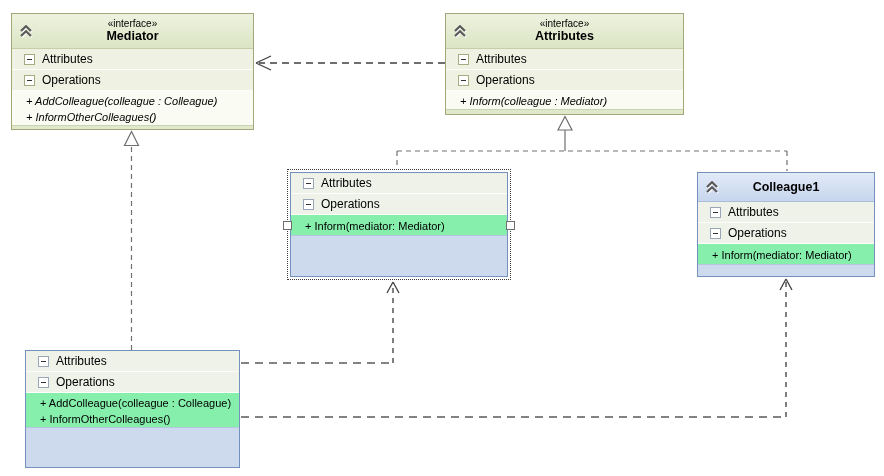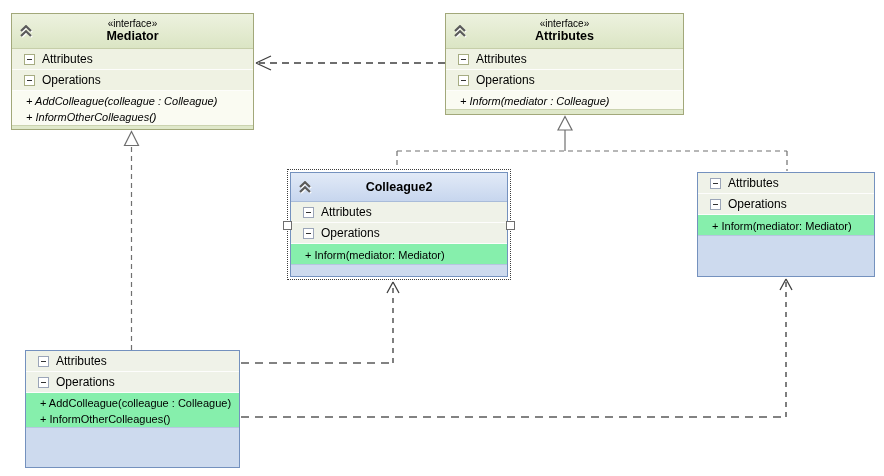--- a/index.html
+++ b/index.html
@@ -102,53 +102,53 @@
     </div>
     <div class="row">
       <span class="expander"></span>
       <span class="rlabel">Attributes</span>
     </div>
     <div class="row">
       <span class="expander"></span>
       <span class="rlabel">Operations</span>
     </div>
     <div class="ops italic">
-      <div class="op">+ Inform(mediator : Colleague)</div>
+      <div class="op">+ Inform(colleague : Mediator)</div>
     </div>
     <div class="strip"></div>
   </div>
 
   <div class="umlbox blue" style="left:290px;top:172px;width:218px;height:105px">
     <div class="sel-outline"></div>
     <div class="handle handle-left"></div>
     <div class="handle handle-right"></div>
+    <div class="row">
+      <span class="expander"></span>
+      <span class="rlabel">Attributes</span>
+    </div>
+    <div class="row">
+      <span class="expander"></span>
+      <span class="rlabel">Operations</span>
+    </div>
+    <div class="ops">
+      <div class="op">+ Inform(mediator: Mediator)</div>
+    </div>
+    <div class="strip"></div>
+  </div>
+
+  <div class="umlbox blue" style="left:697px;top:172px;width:178px;height:105px">
     <div class="hdr hdr-1line" style="height:29px">
       <span class="chev">
         <svg width="14" height="12" viewBox="0 0 14 12">
             <path d="M2 6 L7 1.2 L12 6" fill="none" stroke="#5a5a5a" stroke-width="2.2"></path>
             <path d="M2 11 L7 6.2 L12 11" fill="none" stroke="#5a5a5a" stroke-width="2.2"></path>
           </svg>
       </span>
-      <div class="bname">Colleague2</div>
-    </div>
-    <div class="row">
-      <span class="expander"></span>
-      <span class="rlabel">Attributes</span>
-    </div>
-    <div class="row">
-      <span class="expander"></span>
-      <span class="rlabel">Operations</span>
-    </div>
-    <div class="ops">
-      <div class="op">+ Inform(mediator: Mediator)</div>
-    </div>
-    <div class="strip"></div>
-  </div>
-
-  <div class="umlbox blue" style="left:697px;top:172px;width:178px;height:105px">
+      <div class="bname">Colleague1</div>
+    </div>
     <div class="row">
       <span class="expander"></span>
       <span class="rlabel">Attributes</span>
     </div>
     <div class="row">
       <span class="expander"></span>
       <span class="rlabel">Operations</span>
     </div>
     <div class="ops">
       <div class="op">+ Inform(mediator: Mediator)</div>

